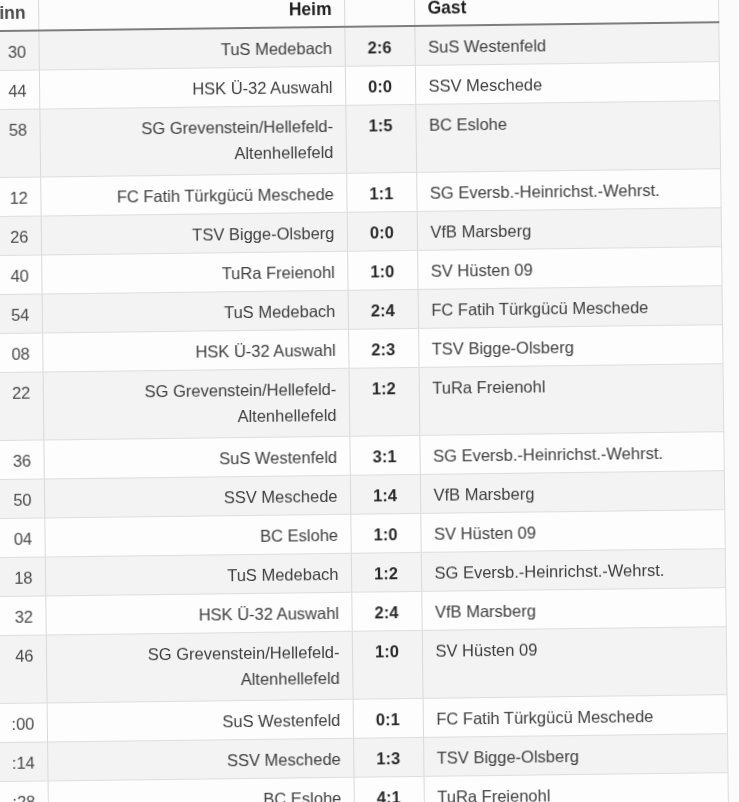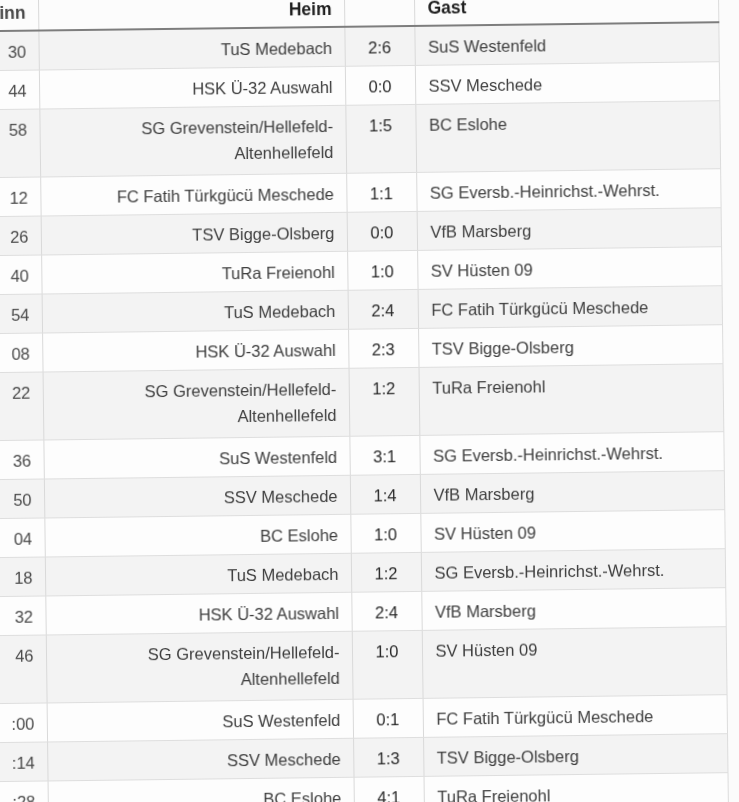--- a/index.html
+++ b/index.html
@@ -55,21 +55,21 @@
   }
   tr.single td { height: 39px; }
   tr.tall td   { height: 68px; }
   tr.odd  { background: #f3f3f3; }
   tr.even { background: #fdfdfd; }
 
   .b-r { border-right: 1px solid #d9d9d9; }
 
   .t-time  { text-align: right;  padding-right: 12px; color: #4a4a4a; }
   .t-home  { text-align: right;  padding-right: 12px; padding-left: 10px; }
-  .t-score { text-align: center; font-weight: 400; color: #292929; }
+  .t-score { text-align: center; font-weight: 700; color: #292929; }
   .t-guest { text-align: left;   padding-left: 13px; padding-right: 6px; }
 </style>
 </head>
 <body>
 
 <div class="photo">
   <table class="results">
     <colgroup>
       <col class="c-time">
         <col class="c-home">

